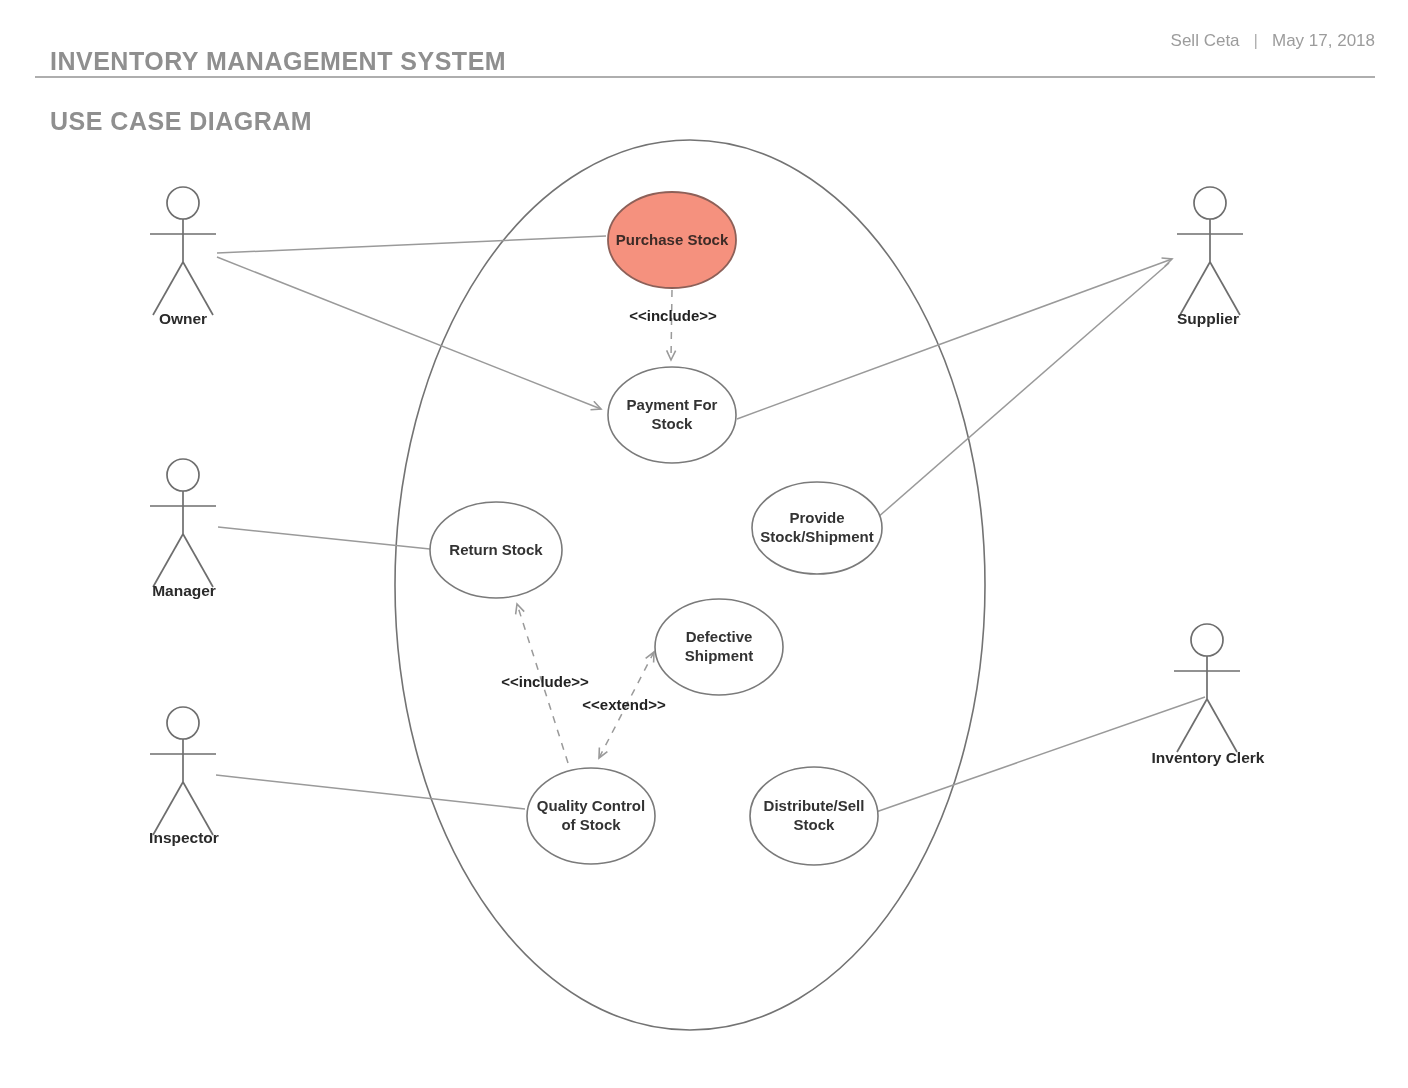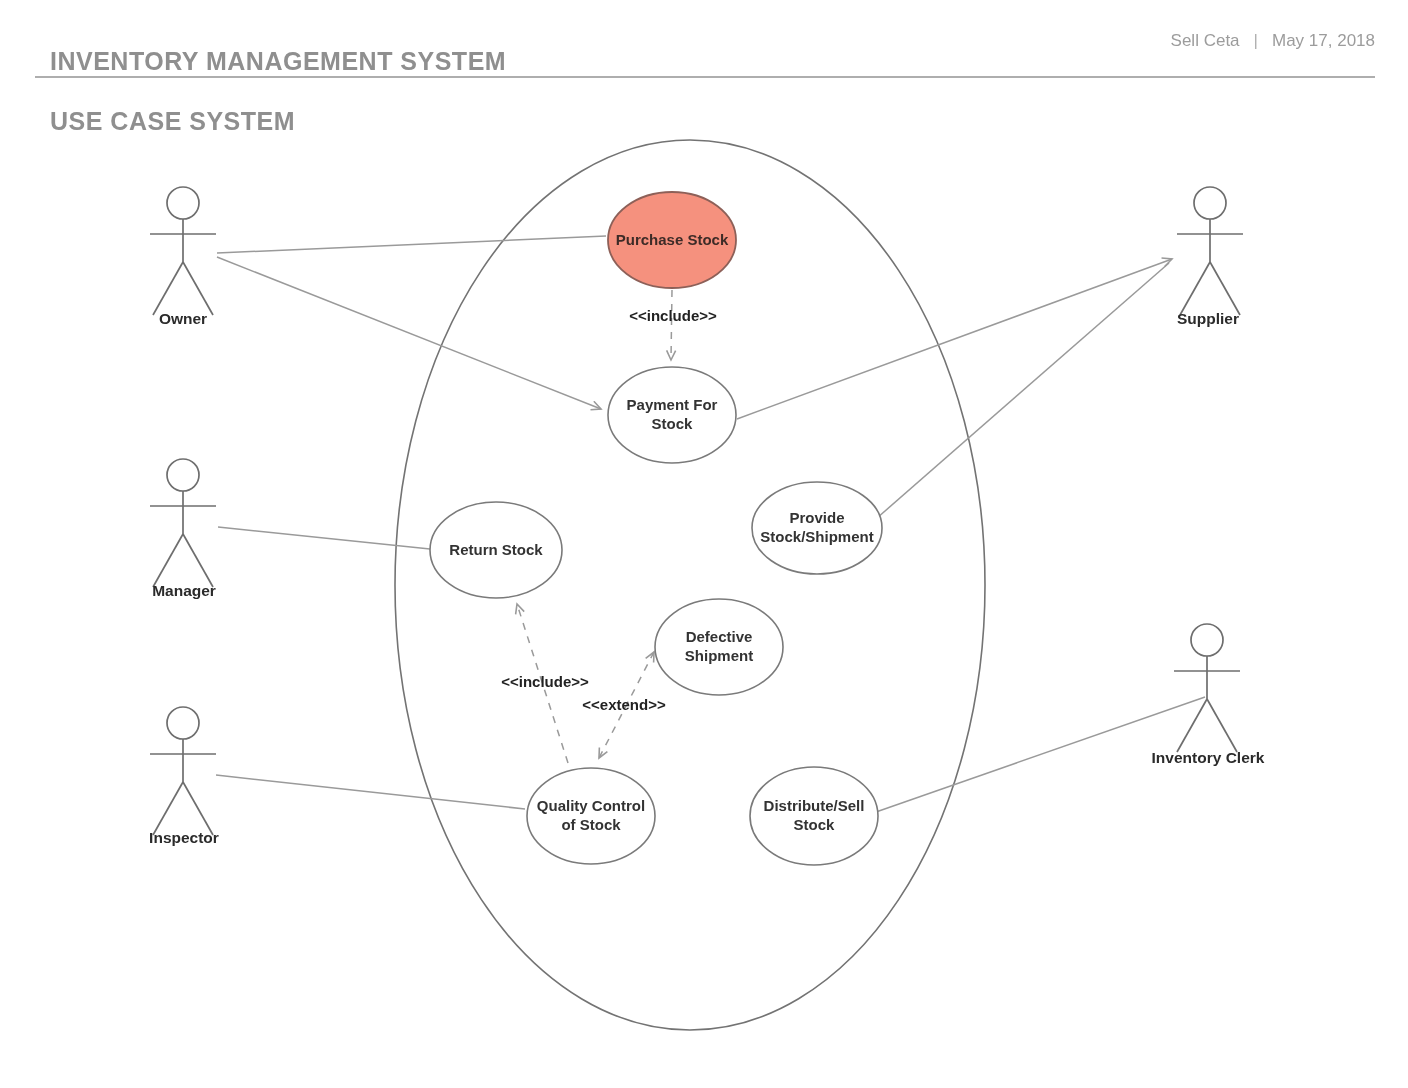--- a/index.html
+++ b/index.html
@@ -20,21 +20,21 @@
   .dashed{stroke:#9a9a9a;stroke-width:1.5;fill:none;stroke-dasharray:7 7;}
   .uc{fill:#ffffff;stroke:#7a7a7a;stroke-width:1.6;}
   .figure{stroke:#6e6e6e;stroke-width:1.7;fill:none;}
 </style>
 </head>
 <body>
 
 <div class="page">
 
   <div class="title"><span>INVENTORY MANAGEMENT SYSTEM</span><br>
-    <span>USE CASE SYSTEM</span>
+    <span>USE CASE DIAGRAM</span>
   </div>
 
   <div class="byline">
     <span>Sell Ceta</span><span class="sep">|</span><span>May 17, 2018</span>
   </div>
 
   <div class="rule"></div>
 
   <svg width="1408" height="1088" viewBox="0 0 1408 1088">
     <defs>

